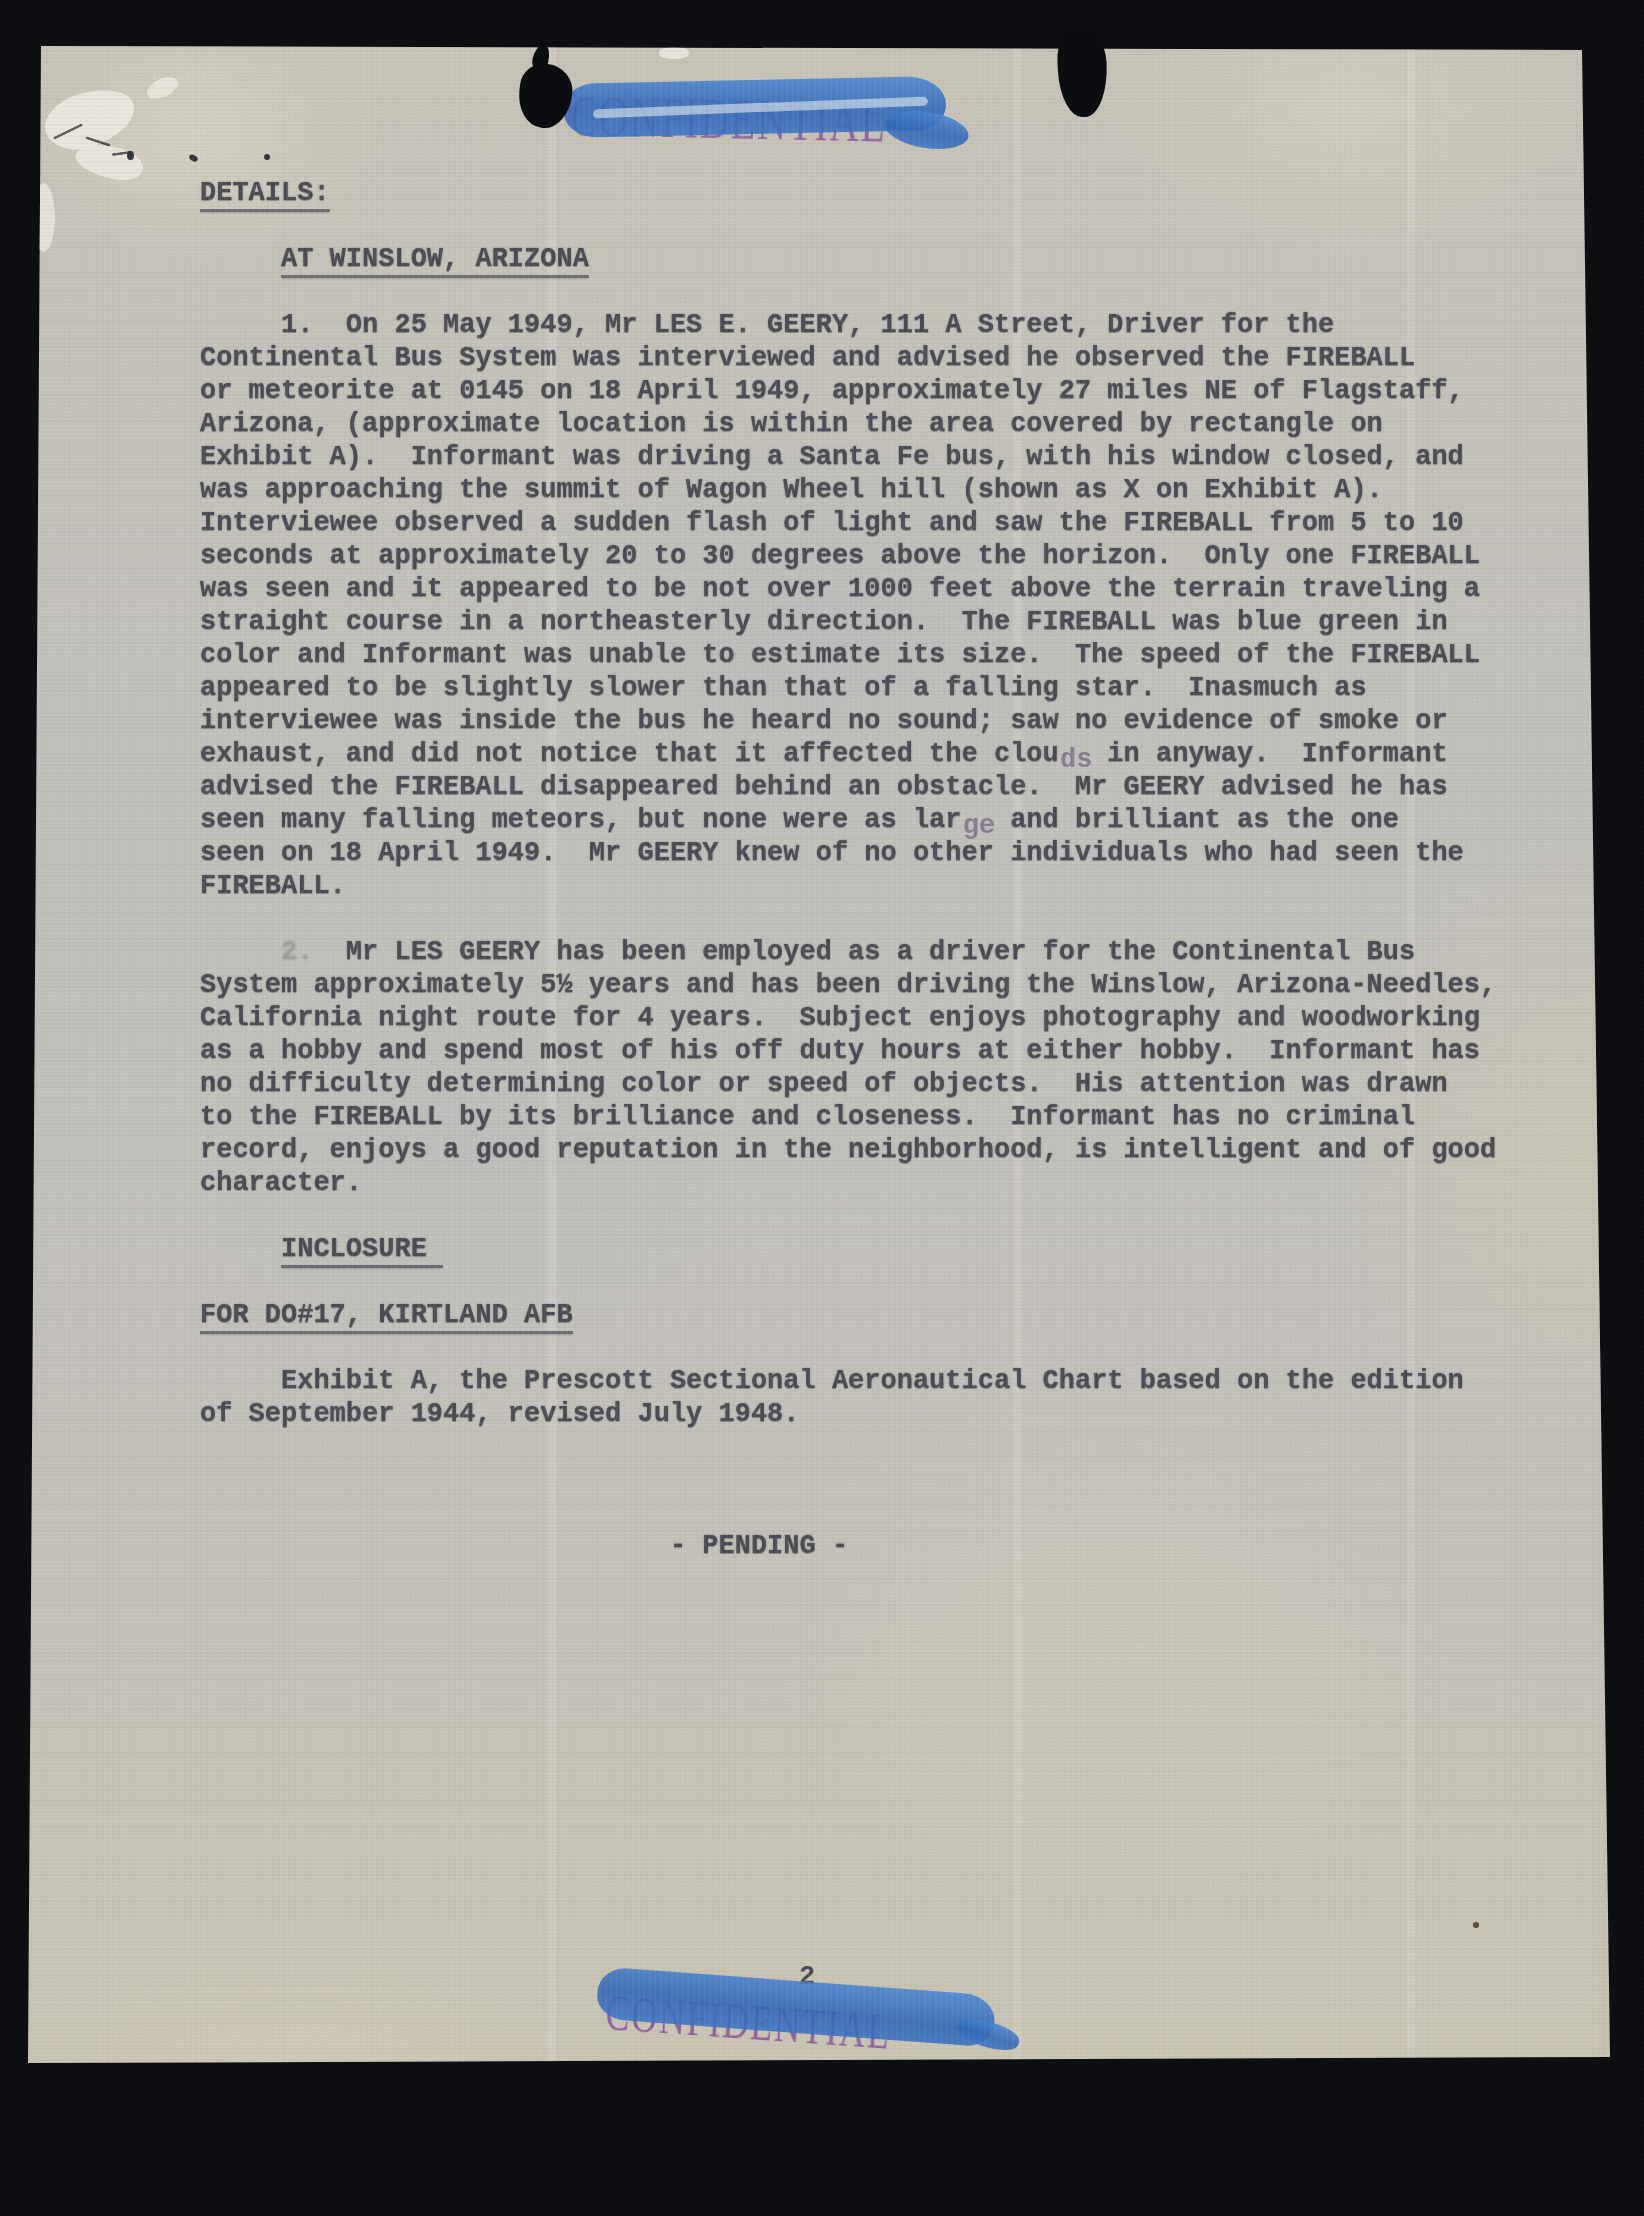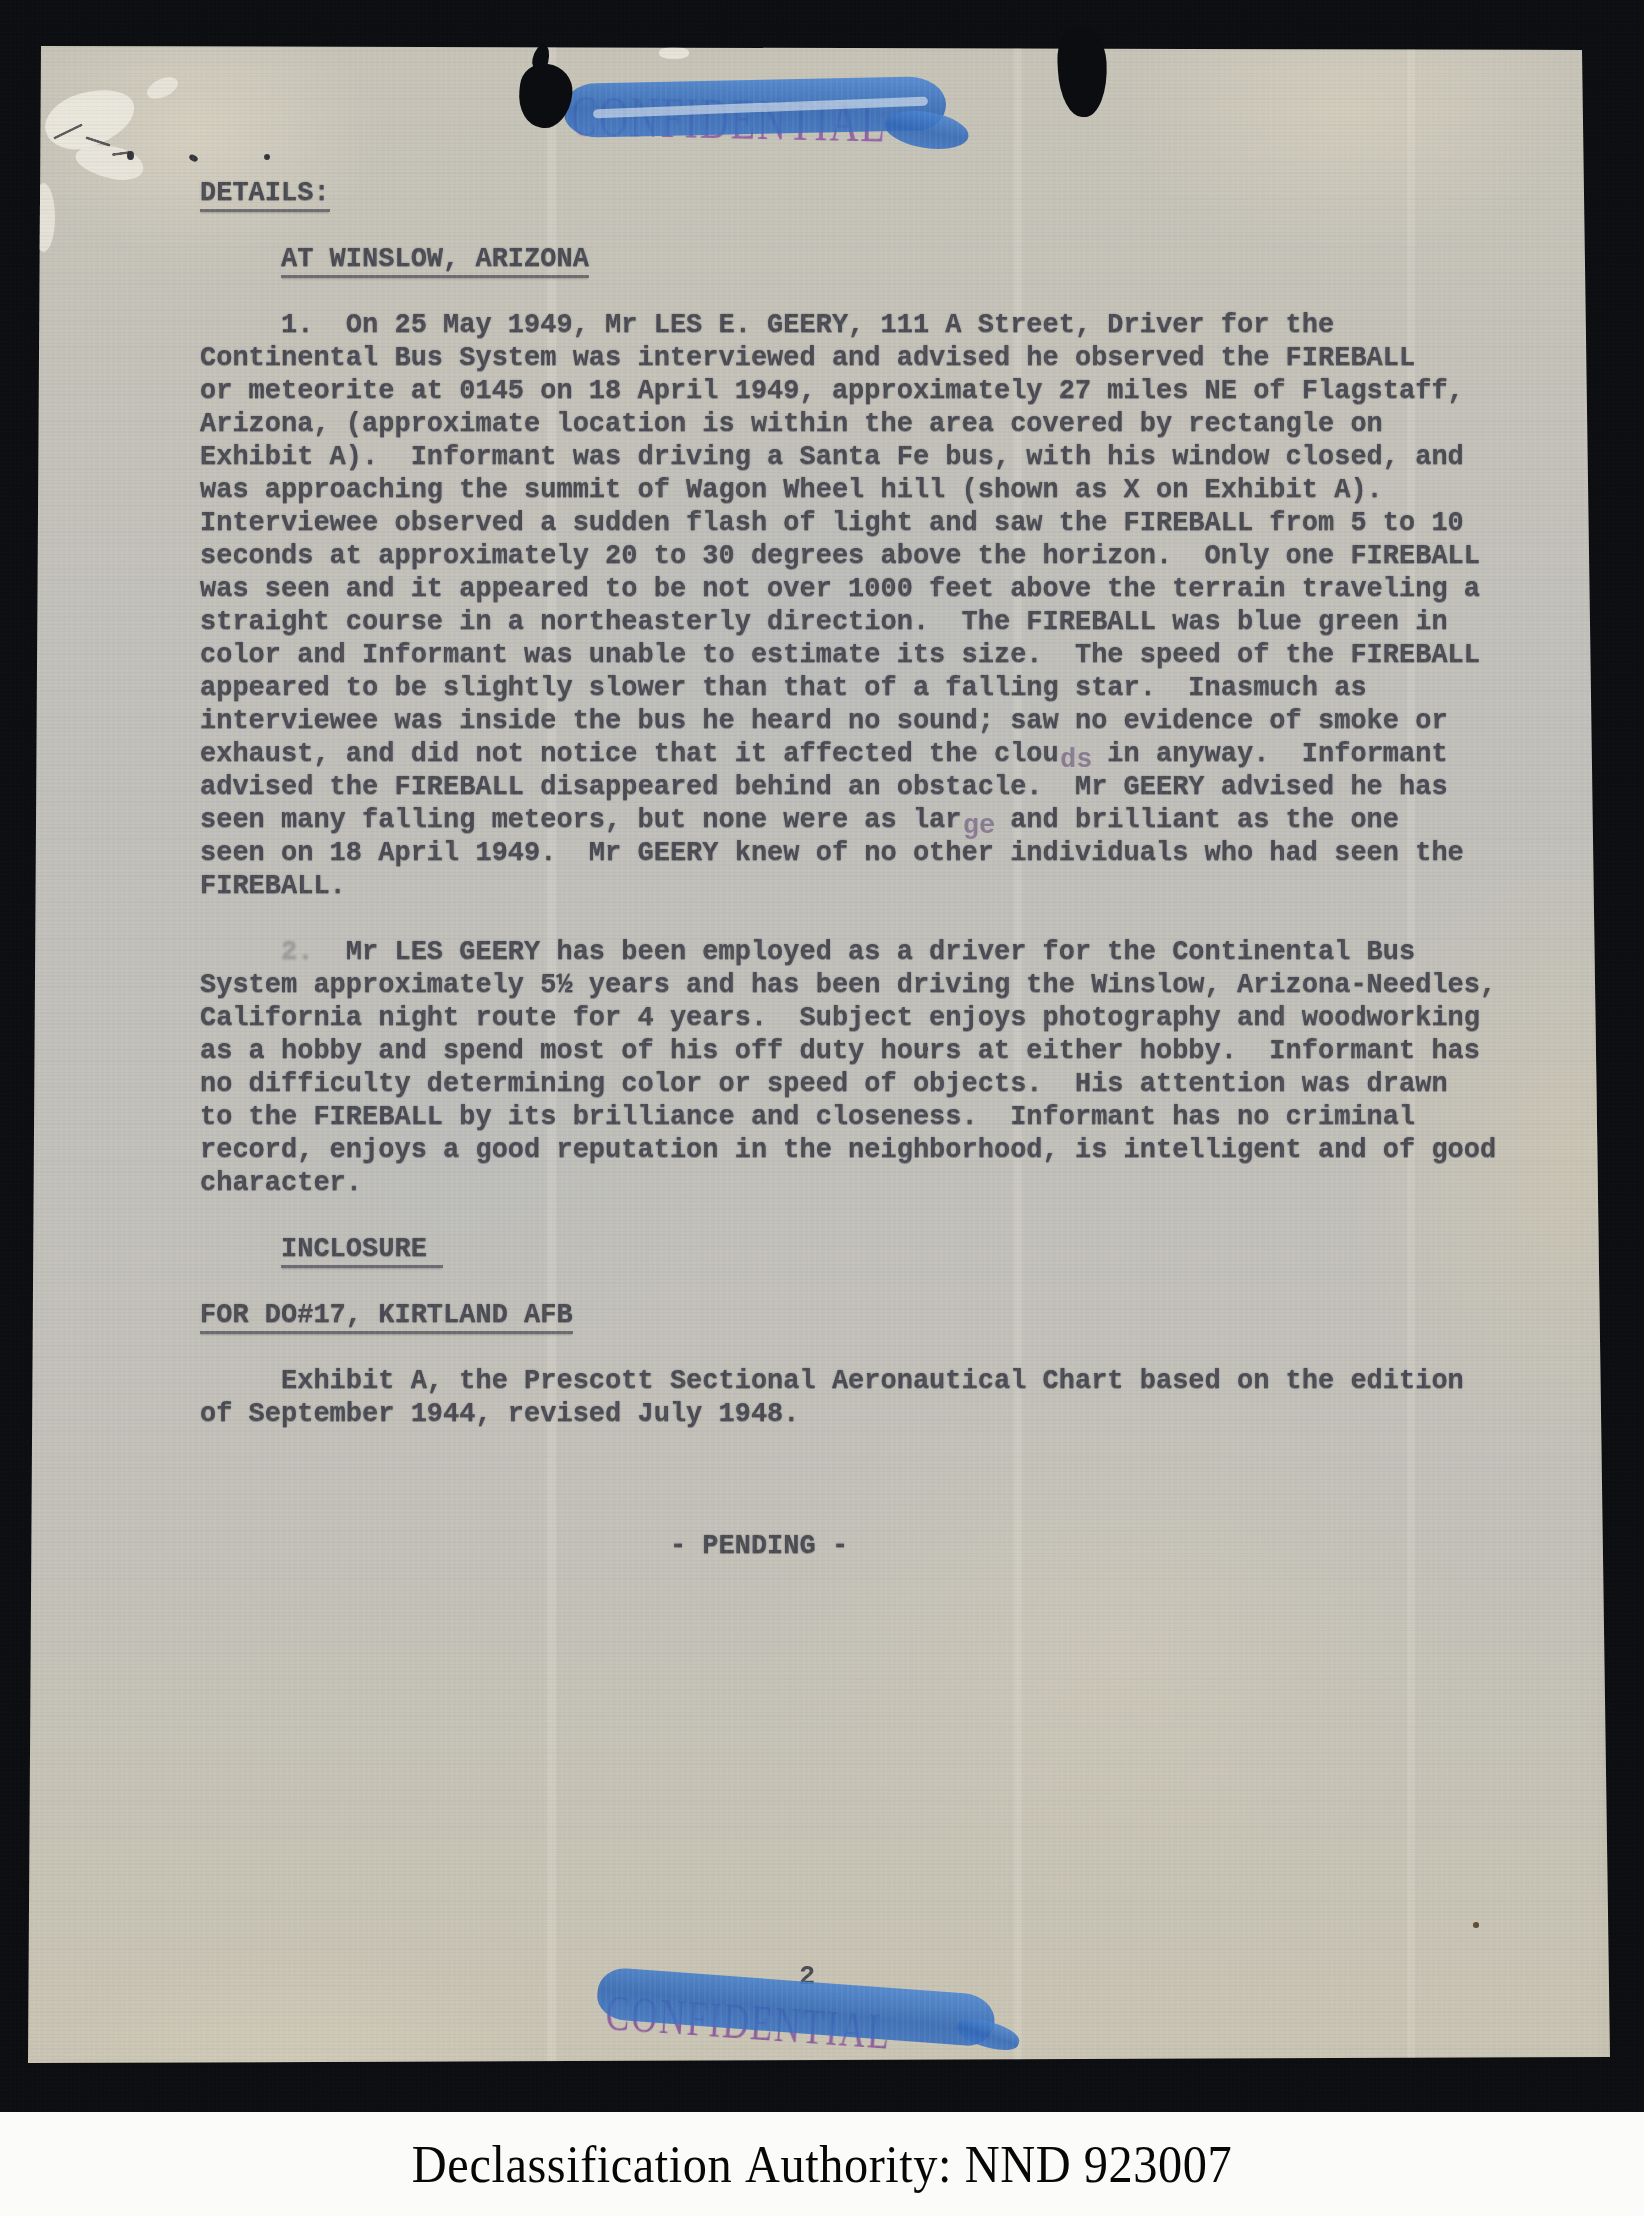--- a/index.html
+++ b/index.html
@@ -188,18 +188,15 @@
     <div class="stamp stamp-bottom">CONFIDENTIAL</div>
     <div class="marker marker-bottom"></div>
     <div class="marker marker-bottom-tail"></div>
 
   </div>
 
   <div class="hole hole-1"></div>
   <div class="hole hole-1-tail"></div>
   <div class="hole hole-2"></div>
 
-  <div class="strip">
-    <span class="strip-text">Declassification Authority: NND 923007</span>
-  </div>
 
 </div>
 
 
 </body></html>

